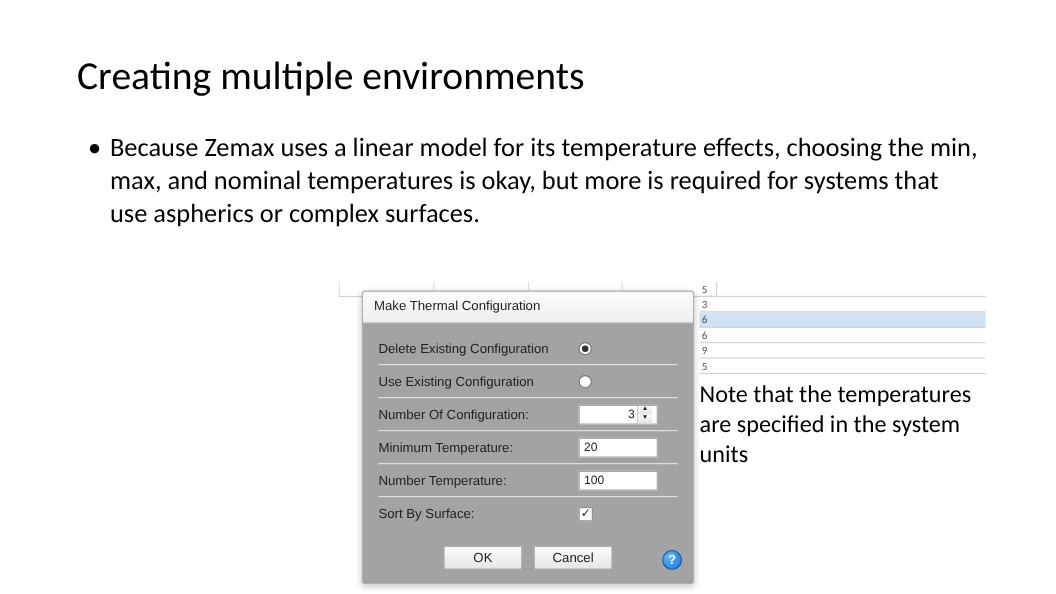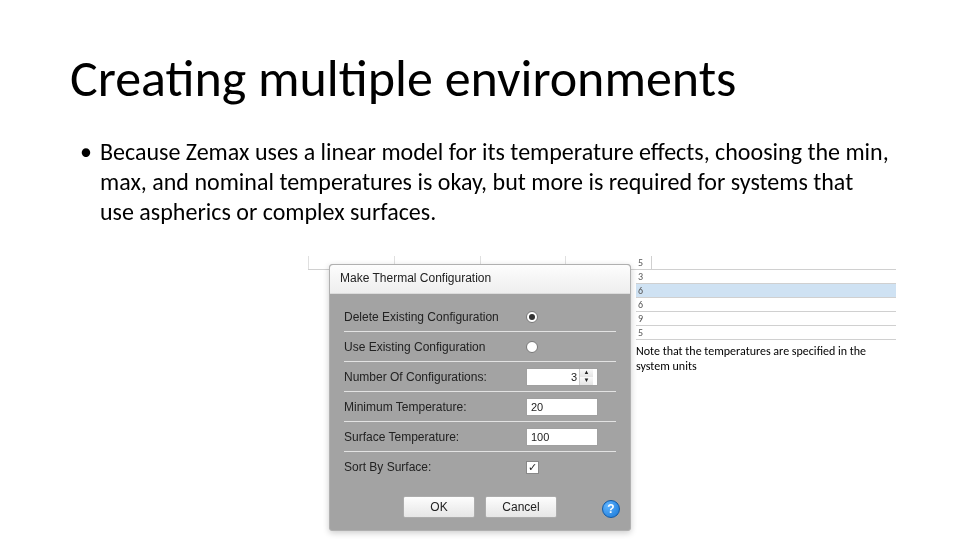--- a/index.html
+++ b/index.html
@@ -11,21 +11,21 @@
     color: #000;
     position: relative;
     overflow: hidden;
   }
   .slide {
     width: 960px; height: 540px;
     position: relative;
     padding: 50px 70px 0 70px;
   }
   .title {
-    font-size: 52px;
+    font-size: 36px;
     font-weight: 400;
     margin: 0 0 30px 0;
     line-height: 1.1;
   }
   .bullet {
     font-size: 24px;
     line-height: 1.25;
     margin: 0 0 8px 0;
     padding-left: 30px;
     position: relative;
@@ -198,21 +198,21 @@
   .right-col .frag span {
     width: 10px;
     text-align: left;
     font-size: 10px;
     color: #555;
     padding-left: 2px;
     line-height: 14px;
   }
   .right-col .frag.hl { background: #cfe2f3; }
   .note {
-    font-size: 12px;
+    font-size: 22px;
     line-height: 1.25;
     margin-top: 4px;
   }
 </style>
 </head>
 <body>
 
 <div class="slide">
 
   <h1 class="title">Creating multiple environments</h1>
@@ -239,21 +239,21 @@
         </div>
 
         <div class="dlg-row">
           <div class="dlg-label">Use Existing Configuration</div>
           <div class="dlg-ctrl">
               <span class="radio"></span>
             </div>
         </div>
 
         <div class="dlg-row">
-          <div class="dlg-label">Number Of Configurations:</div>
+          <div class="dlg-label">Number Of Configuration:</div>
           <div class="dlg-ctrl">
             <div class="spinfield">
               <span class="val">3</span>
               <span class="spin-btns">
                 <span>▲</span>
                 <span>▼</span>
               </span>
             </div>
           </div>
         </div>
@@ -261,21 +261,21 @@
         <div class="dlg-row">
           <div class="dlg-label">Minimum Temperature:</div>
           <div class="dlg-ctrl">
             <div class="numfield">
               <span>20</span>
             </div>
           </div>
         </div>
 
         <div class="dlg-row">
-          <div class="dlg-label">Surface Temperature:</div>
+          <div class="dlg-label">Number Temperature:</div>
           <div class="dlg-ctrl">
             <div class="numfield">
               <span>100</span>
             </div>
           </div>
         </div>
 
         <div class="dlg-row">
           <div class="dlg-label">Sort By Surface:</div>
           <div class="dlg-ctrl">

